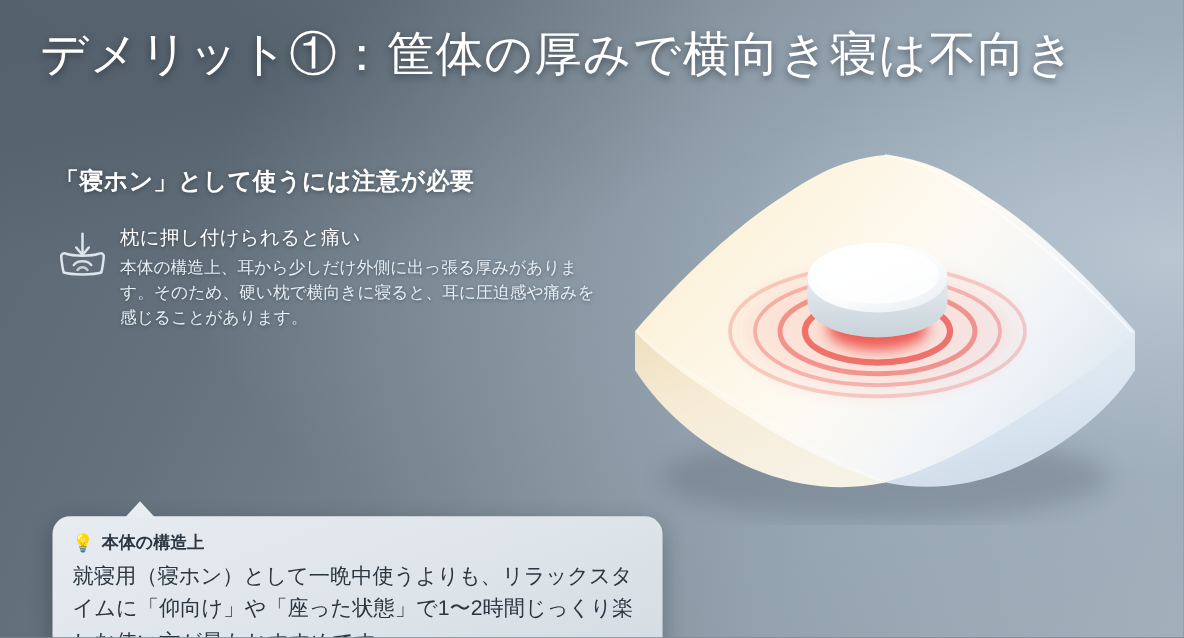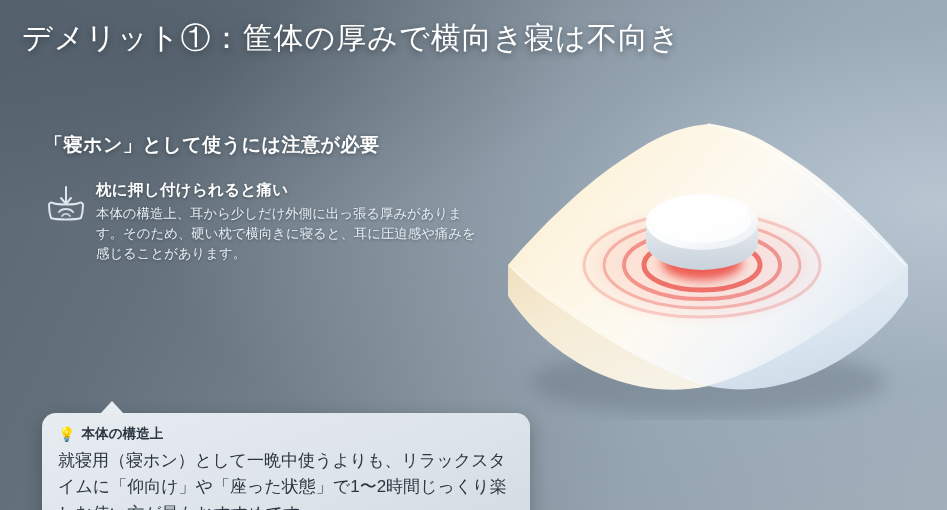--- a/index.html
+++ b/index.html
@@ -20,22 +20,22 @@
     overflow:hidden;
   }
   #slide::after{
     content:""; position:absolute; inset:0;
     background:radial-gradient(70% 60% at 20% 10%, rgba(40,50,60,0.22) 0%, rgba(40,50,60,0.0) 60%);
     pointer-events:none;
   }
 
   
   .title {
-    position:absolute; left:22px; top:18px;
-    font-size:30px; letter-spacing:1px;
+    position:absolute; left:32px; top:18px;
+    font-size:38px; letter-spacing:1px;
     color:#ffffff; font-weight:400;
     text-shadow:0 2px 6px rgba(20,28,36,0.55);
     font-family:"DejaVu Serif","Liberation Serif",serif;
     z-index:6;
   }
 
   
   .left { position:absolute; left:44px; top:132px; width:450px; z-index:6; }
 
   .lead-head {
@@ -53,21 +53,21 @@
   .item { display:flex; align-items:flex-start; margin-bottom:16px; }
   .item-icon {
     width:44px; height:42px; flex:0 0 44px;
     margin-top:4px; margin-right:8px;
     display:flex; align-items:center; justify-content:center;
     opacity:.92;
   }
   .item-icon svg { display:block; }
   .item-text { flex:1; padding-top:0px; }
   .item-title {
-    font-size:15.5px; font-weight:bold; color:#ffffff;
+    font-size:15.5px; font-weight:normal; color:#ffffff;
     margin-bottom:3px; letter-spacing:.3px;
     text-shadow:0 1px 3px rgba(20,28,36,0.5);
   }
   .item-desc {
     font-size:13.4px; line-height:1.5; color:#e7eef4;
     text-shadow:0 1px 3px rgba(20,28,36,0.45);
     width:382px;
   }
 
   

